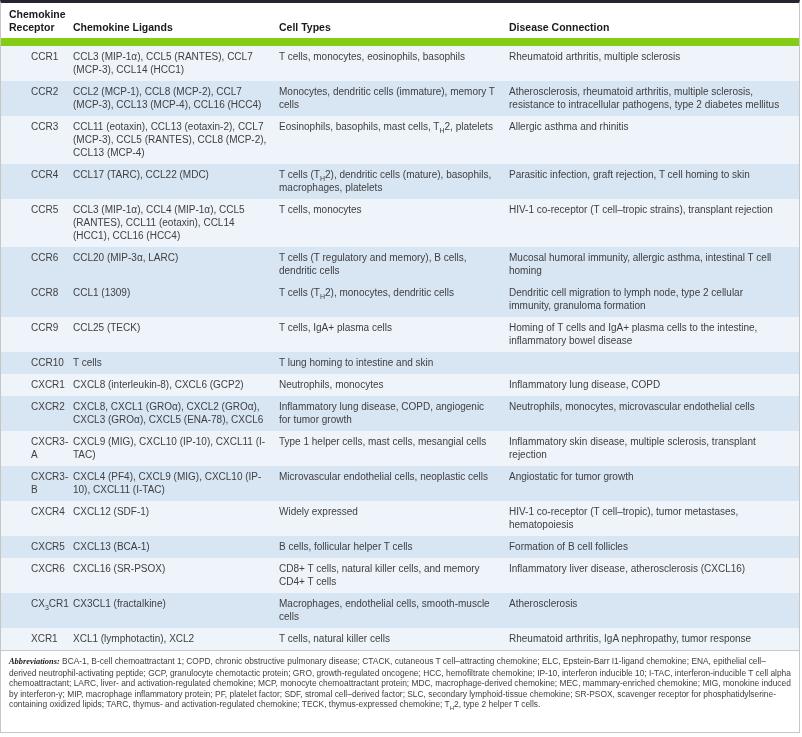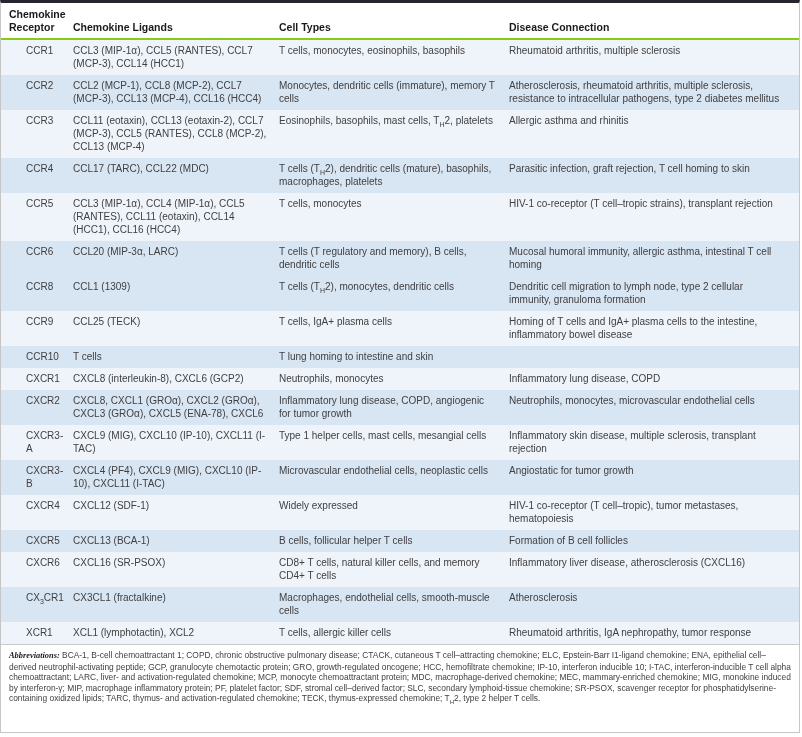--- a/index.html
+++ b/index.html
@@ -16,42 +16,42 @@
     border-bottom: 1px solid #c6c6c6;
     border-top: 3px solid #26242e;
     box-sizing: border-box;
     background: #ffffff;
   }
   
   .thead {
     display: grid;
     grid-template-columns: 72px 206px 230px 1fr;
     align-items: end;
-    border-bottom: 2px solid #84cc16;
+    border-bottom: 8px solid #84cc16;
     padding: 5px 0 4px 0;
   }
   .th {
     font-weight: bold;
     font-size: 10.5px;
     line-height: 13px;
     color: #1a1a1a;
     padding: 0 10px 0 0;
   }
   .th:first-child { padding-left: 8px; width: 58px; }
   
   .row {
     display: grid;
     grid-template-columns: 72px 206px 230px 1fr;
     font-size: 10px;
     line-height: 13px;
   }
   .row.light { background: #eef4fa; }
   .row.dark  { background: #d8e5f2; }
   .cell { padding: 4px 12px 5px 0; }
-  .cell.receptor { padding-left: 25px; padding-right: 4px; }
+  .cell.receptor { padding-left: 8px; padding-right: 4px; margin-left: 22px; }
   .cell sub { font-size: 7px; line-height: 0; }
   
   .tfoot {
     border-top: 1px solid #c9c9c9;
     padding: 5px 8px 4px 8px;
     font-size: 8.4px;
     line-height: 10.6px;
     color: #414042;
   }
   .tfoot .lead { font-weight: bold; font-style: italic; color: #1a1a1a; font-family: Liberation Serif, serif; }
@@ -167,21 +167,21 @@
       </div>
       <div class="row dark">
         <div class="cell receptor">CX<sub>3</sub>CR1</div>
         <div class="cell">CX3CL1 (fractalkine)</div>
         <div class="cell">Macrophages, endothelial cells, smooth-muscle cells</div>
         <div class="cell">Atherosclerosis</div>
       </div>
       <div class="row light">
         <div class="cell receptor">XCR1</div>
         <div class="cell">XCL1 (lymphotactin), XCL2</div>
-        <div class="cell">T cells, allergic killer cells</div>
+        <div class="cell">T cells, natural killer cells</div>
         <div class="cell">Rheumatoid arthritis, IgA nephropathy, tumor response</div>
       </div>
     </div>
 
   <div class="tfoot">
     <span class="lead">Abbreviations:</span>
     <span class="abbr-text">BCA-1, B-cell chemoattractant 1; COPD, chronic obstructive pulmonary disease; CTACK, cutaneous T cell–attracting chemokine; ELC, Epstein-Barr I1-ligand chemokine; ENA, epithelial cell–derived neutrophil-activating peptide; GCP, granulocyte chemotactic protein; GRO, growth-regulated oncogene; HCC, hemofiltrate chemokine; IP-10, interferon inducible 10; I-TAC, interferon-inducible T cell alpha chemoattractant; LARC, liver- and activation-regulated chemokine; MCP, monocyte chemoattractant protein; MDC, macrophage-derived chemokine; MEC, mammary-enriched chemokine; MIG, monokine induced by interferon-γ; MIP, macrophage inflammatory protein; PF, platelet factor; SDF, stromal cell–derived factor; SLC, secondary lymphoid-tissue chemokine; SR-PSOX, scavenger receptor for phosphatidylserine-containing oxidized lipids; TARC, thymus- and activation-regulated chemokine; TECK, thymus-expressed chemokine; T<sub>H</sub>2, type 2 helper T cells.</span>
   </div>
 
 </div>

